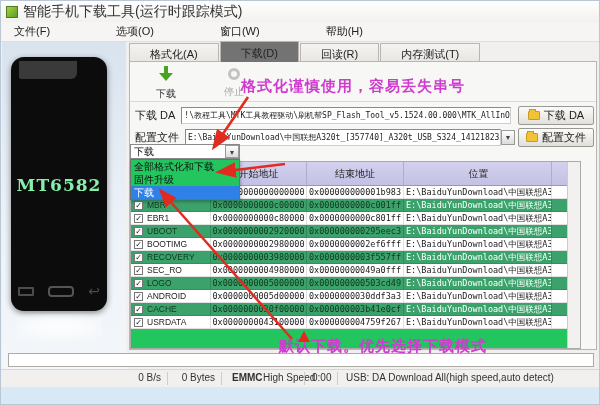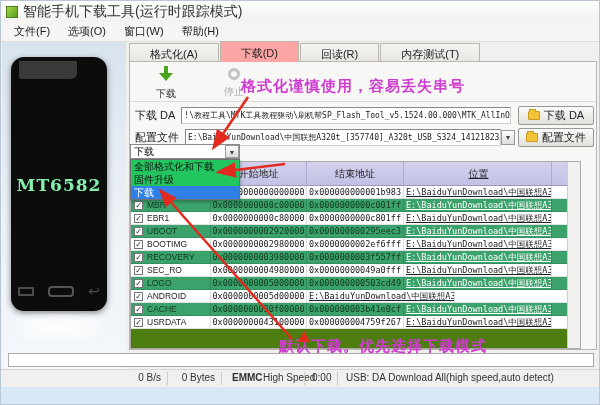--- a/index.html
+++ b/index.html
@@ -6,38 +6,38 @@
   html,body { width:600px; height:405px; overflow:hidden; }
   body { font-family:"Liberation Sans", sans-serif; background:#e9eef4; }
   #app { position:relative; width:600px; height:405px; background:#f1f0ee; border:1px solid #b9c6d4; overflow:hidden; }
 
   
   .titlebar { position:absolute; left:0; top:0; width:100%; height:21px; background:linear-gradient(#ffffff,#f2f1ef); display:flex; align-items:center; padding-left:5px; }
   .app-ico { width:12px; height:12px; background:linear-gradient(135deg,#a6d34a,#5a9e1e); border:1px solid #4c7d1d; margin-right:5px; }
   .title-text { font-size:14px; color:#333; white-space:nowrap; }
 
   
-  .menubar { position:absolute; left:0; top:21px; width:100%; height:20px; background:#f6f5f3; border-bottom:1px solid #e0ded9; display:flex; align-items:center; padding-left:4px; }
+  .menubar { position:absolute; left:0; top:21px; width:100%; height:20px; background:#f6f5f3; border-bottom:1px solid #e0ded9; display:flex; align-items:center; padding-left:4px;gap:48px; }
   .menu-item { font-size:11px; color:#222; padding:2px 9px; white-space:nowrap; }
 
   
   .phone-panel { position:absolute; left:1px; top:41px; width:124px; height:362px; background:linear-gradient(180deg,#d9e3ee 0%,#eef3f8 55%,#f5f8fb 100%); }
   .phone { position:absolute; left:9px; top:15px; width:96px; height:254px; background:#0c0c0c; border-radius:13px; box-shadow:0 2px 6px rgba(0,0,0,.45); }
   .phone-top { position:absolute; left:8px; top:4px; width:58px; height:18px; background:#3a3a3a; border-radius:0 0 6px 2px; }
   .phone-chip { position:absolute; left:0; top:118px; width:100%; text-align:center; font-family:"DejaVu Serif", serif; font-weight:bold; font-size:17px; color:#86efac; letter-spacing:1px; }
   .phone-nav { position:absolute; left:0; bottom:10px; width:100%; height:20px; display:flex; justify-content:space-around; align-items:center; }
   .nav-menu { width:16px; height:9px; border:2px solid #4c4c4c; border-radius:1px; }
   .nav-home { width:26px; height:11px; border:2px solid #555; border-radius:4px; }
   .nav-back { color:#4c4c4c; font-size:14px; line-height:10px; }
   .phone-shadow { position:absolute; left:14px; top:272px; width:86px; height:26px; background:radial-gradient(ellipse at center, rgba(255,255,255,.9), rgba(255,255,255,0)); }
 
   
   .tabs { position:absolute; left:128px; top:42px; height:19px; display:flex; }
   .tab { font-size:11px; color:#222; padding:3px 20px 2px; background:linear-gradient(#f4f3f1,#e8e6e2); border:1px solid #b9b6b0; border-bottom:none; margin-right:1px; white-space:nowrap; }
-  .tab.active { background:#fca5a5; position:relative; z-index:3; padding-top:4px; margin-top:-2px; }
+  .tab.active { background:#737373; position:relative; z-index:3; padding-top:4px; margin-top:-2px; }
 
   
   .main-panel { position:absolute; left:128px; top:60px; width:468px; height:289px; background:#f7f7f5; border:1px solid #b9b6b0; }
 
   
   .toolbar { position:absolute; left:0; top:2px; width:100%; height:38px; border-bottom:1px solid #dcdad5; }
   .tool-btn { position:absolute; top:2px; width:44px; text-align:center; }
   .tool-btn .lab { font-size:10px; color:#333; display:block; margin-top:1px; }
   .tool-btn.disabled .lab { color:#a9a9a9; }
   .dl-arrow { display:inline-block; width:16px; height:16px; position:relative; }
@@ -55,32 +55,32 @@
   .folder-ico::before { content:""; position:absolute; left:0; top:-3px; width:5px; height:2px; background:#f2c237; border:1px solid #c89a1e; border-bottom:none; }
 
   
   .combo { position:absolute; left:129px; top:143px; width:110px; height:15px; background:#fff; border:1px solid #8a8a8a; display:flex; z-index:21; }
   .combo .cv { flex:1; font-size:10px; line-height:13px; padding-left:3px; color:#111; }
   .ddlist { position:absolute; left:129px; top:158px; width:110px; background:#22c55e; border:1px solid #707070; z-index:21; box-shadow:1px 2px 3px rgba(0,0,0,.25); }
   .dd-item { font-size:10px; color:#111; line-height:13px; height:13px; padding-left:3px; white-space:nowrap; overflow:hidden; }
   .dd-item.selected { background:#2f80e7; color:#fff; }
 
   
-  .tablewrap { position:absolute; left:129px; top:160px; width:451px; height:188px; background:#4d7c0f; border:1px solid #aaa; }
+  .tablewrap { position:absolute; left:129px; top:160px; width:451px; height:188px; background:#22c55e; border:1px solid #aaa; }
   .thead { display:flex; height:24px; background:linear-gradient(#d3d1ee,#c3c1e4); border-bottom:1px solid #9a98b8; }
   .thead .hc { font-size:10px; color:#222; display:flex; align-items:center; justify-content:center; border-right:1px solid #aeacd0; white-space:nowrap; overflow:hidden; }
   .trow { display:flex; height:13px; background:#fff; border-bottom:1px solid #e2e2e2; }
   .trow.green { background:#3ca26b; border-bottom-color:#338f5d; }
   .tc { font-size:8.5px; line-height:12px; color:#222; border-right:1px solid #e0e0e0; white-space:nowrap; overflow:hidden; font-family:"DejaVu Sans Mono", monospace; }
   .trow.green .tc { border-right-color:#2f8a58; color:#10381f; }
   .trow.green .tc.loc { color:#fff; }
   .c0 { width:80px; display:flex; align-items:center; font-family:"Liberation Sans",sans-serif; }
   .c1 { width:96px; text-align:center; }
   .c2 { width:97px; text-align:center; }
-  .c3 { width:148px; padding-left:2px;text-decoration:underline; }
+  .c3 { width:148px; padding-left:2px; }
   .cb { width:9px; height:9px; background:#fff; border:1px solid #777; margin:0 4px 0 3px; font-size:8px; line-height:8px; color:#222; text-align:center; flex:none; }
   .vscroll { position:absolute; right:0; top:0; width:13px; height:100%; background:#f2f1ef; border-left:1px solid #ccc; }
 
   
   .anno { position:absolute; color:#cf3bcf; font-weight:bold; font-size:15px; letter-spacing:1px; white-space:nowrap; z-index:30; }
   .overlay { position:absolute; left:0; top:0; z-index:40; pointer-events:none; }
 
   
   .progress { position:absolute; left:7px; top:352px; width:586px; height:14px; background:#fff; border:1px solid #adaba6; }
   .statusbar { position:absolute; left:0; top:368px; width:100%; height:18px; background:#f1f0ee; border-top:1px solid #d8d6d1; font-size:10px; color:#333; }
@@ -246,20 +246,21 @@
           <div class="tc c1">0x0000000005000000</div>
           <div class="tc c2">0x000000000503cd49</div>
           <div class="tc c3 loc">E:\BaiduYunDownload\中国联想A320t_{357...</div>
         </div>
         <div class="trow">
           <div class="tc c0">
             <span class="cb">✓</span>
             <span>ANDROID</span>
           </div>
           <div class="tc c1">0x0000000005d00000</div>
+          <div class="tc c2">0x0000000030ddf3a3</div>
           <div class="tc c3 loc">E:\BaiduYunDownload\中国联想A320t_{357...</div>
         </div>
         <div class="trow green">
           <div class="tc c0">
             <span class="cb">✓</span>
             <span>CACHE</span>
           </div>
           <div class="tc c1">0x0000000030f00000</div>
           <div class="tc c2">0x000000003b41e0cf</div>
           <div class="tc c3 loc">E:\BaiduYunDownload\中国联想A320t_{357...</div>

